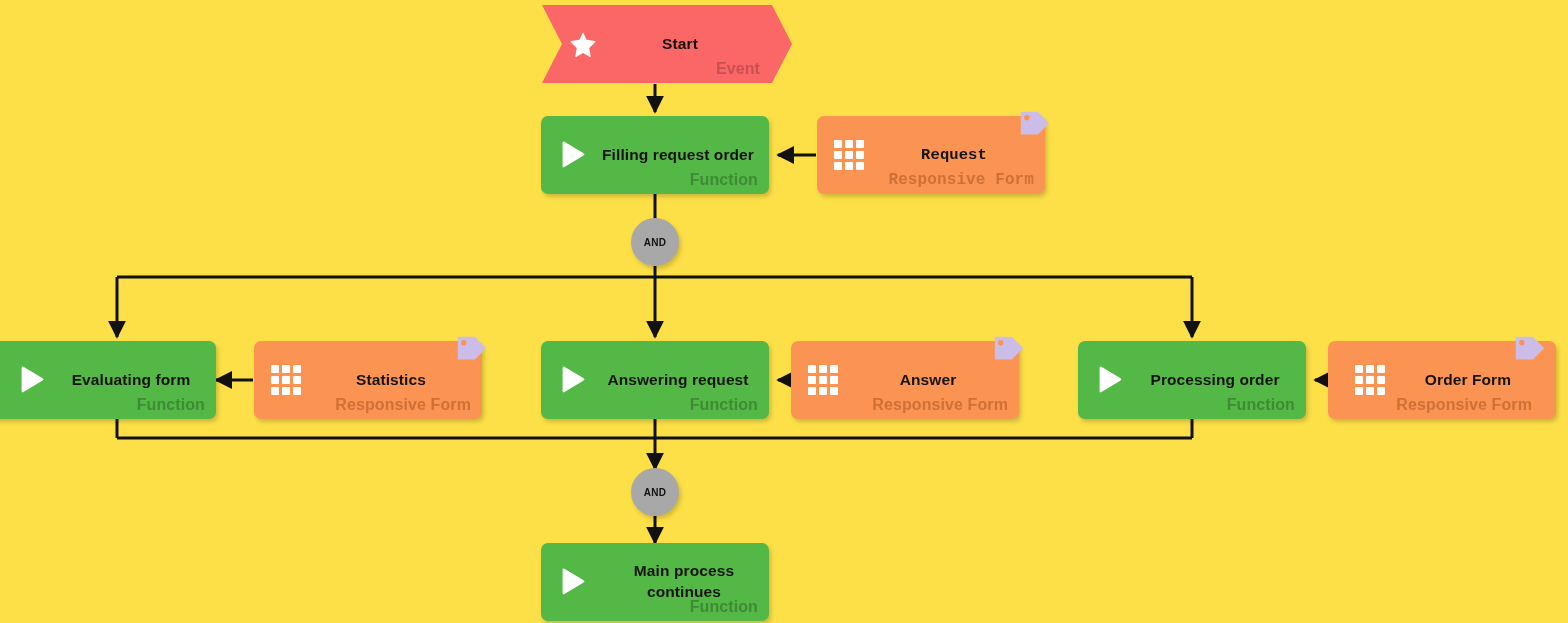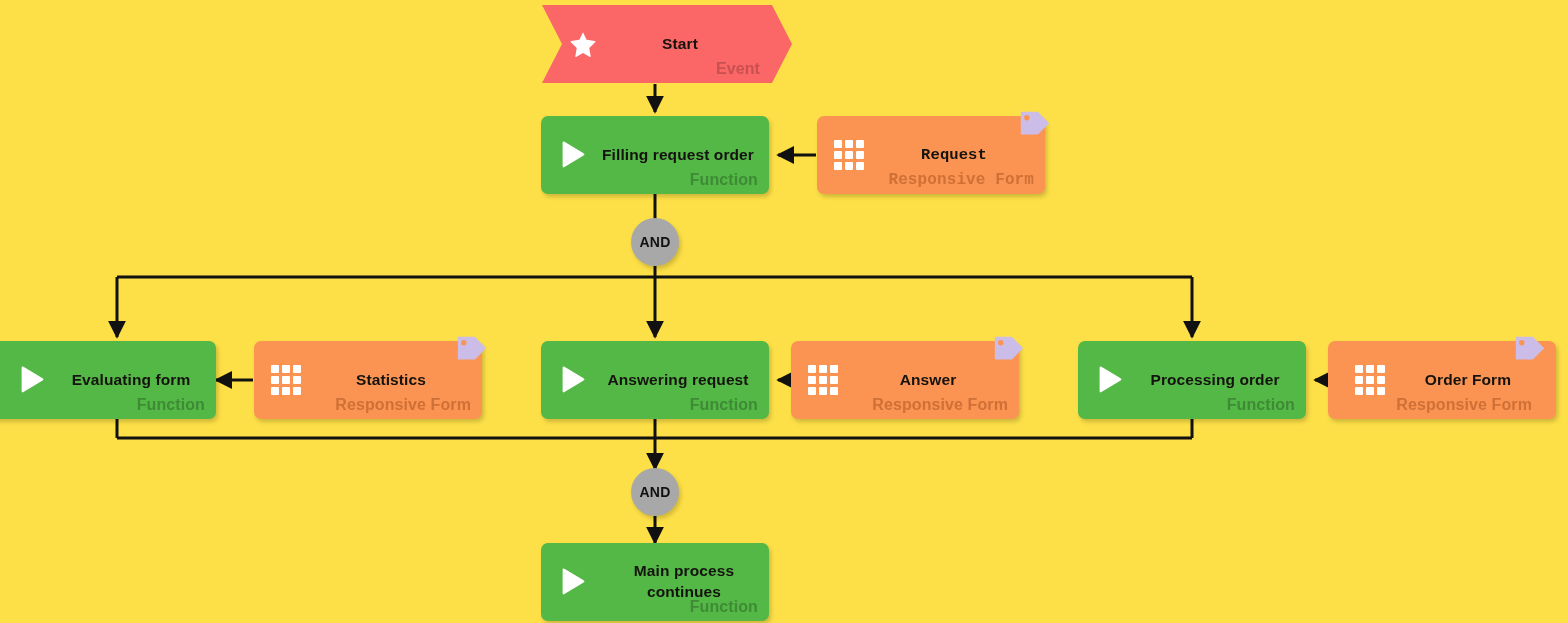--- a/index.html
+++ b/index.html
@@ -151,21 +151,21 @@
     position: absolute;
     width: 48px;
     height: 48px;
     border-radius: 50%;
     background: #a8a8a8;
     box-shadow: 2px 3px 4px rgba(0,0,0,0.18);
     display: flex;
     align-items: center;
     justify-content: center;
     color: #111111;
-    font-size: 14px;
+    font-size: 10px;
     font-weight: bold;
     letter-spacing: 0.3px;
   }
 </style>
 </head>
 <body>
 
 <div id="canvas">
 
   <svg id="wires" viewBox="0 0 1568 623" width="1568" height="623">

